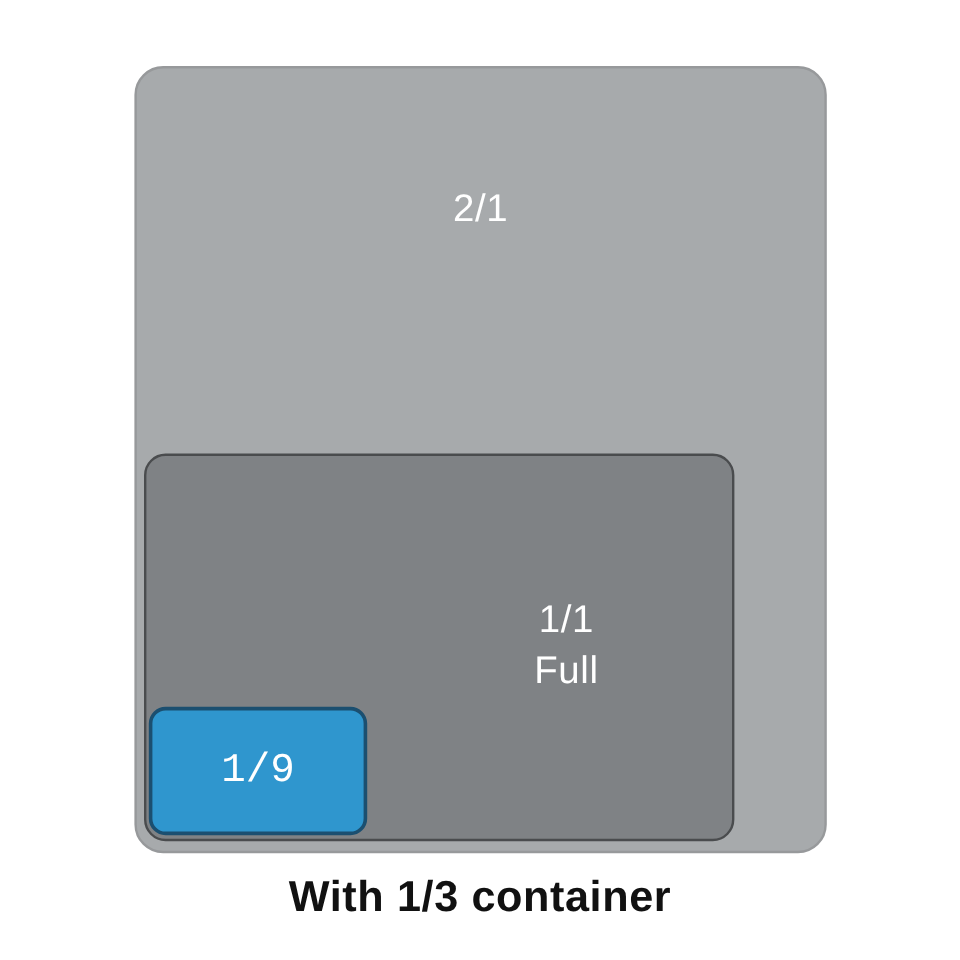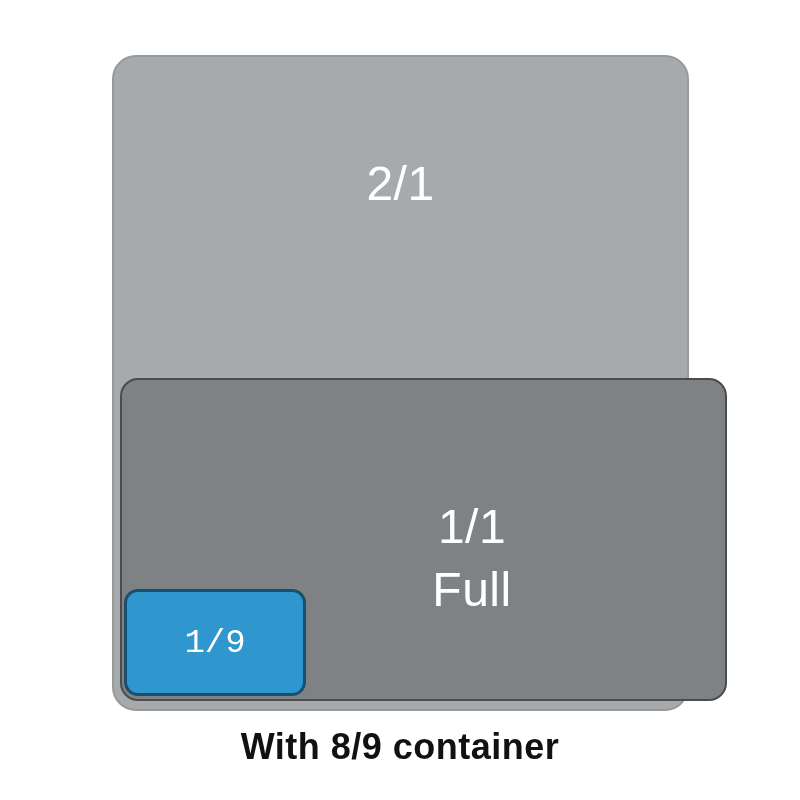--- a/index.html
+++ b/index.html
@@ -24,21 +24,21 @@
     top: 55px;
     width: 577px;
     height: 656px;
     background: #a7aaac;
     border: 2px solid #97999b;
     border-radius: 24px;
   }
   .pan-full {
     left: 120px;
     top: 378px;
-    width: 607px;
+    width: 492px;
     height: 323px;
     background: #7f8285;
     border: 2px solid #4a4c4e;
     border-radius: 18px;
   }
   .pan-ninth {
     left: 124px;
     top: 589px;
     width: 182px;
     height: 107px;
@@ -47,21 +47,21 @@
     border-radius: 14px;
     display: flex;
     align-items: center;
     justify-content: center;
   }
   .pan-label {
     position: absolute;
     color: #ffffff;
     text-align: center;
     line-height: 1.32;
-    font-size: 48px;
+    font-size: 32px;
     letter-spacing: 0.5px;
   }
   .label-double {
     left: 0;
     right: 0;
     top: 95px;
   }
   .label-full {
     left: 220px;
     width: 260px;
@@ -99,15 +99,15 @@
     <div class="pan-label label-full">
       <div>1/1</div>
       <div>Full</div>
     </div>
   </div>
 
   <div class="pan pan-ninth">
     <div class="label-ninth">1/9</div>
   </div>
 
-  <div class="caption">With 8/9 container</div>
+  <div class="caption">With 1/3 container</div>
 
 </div>
 
 </body></html>

